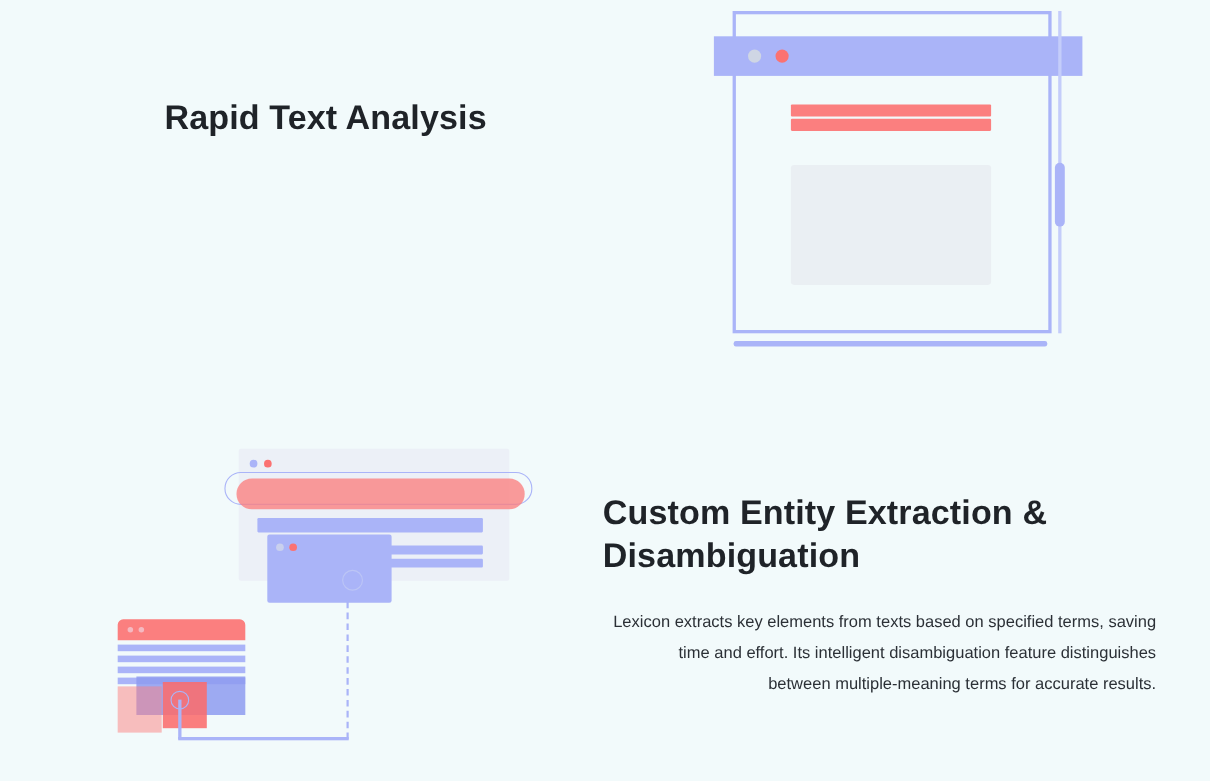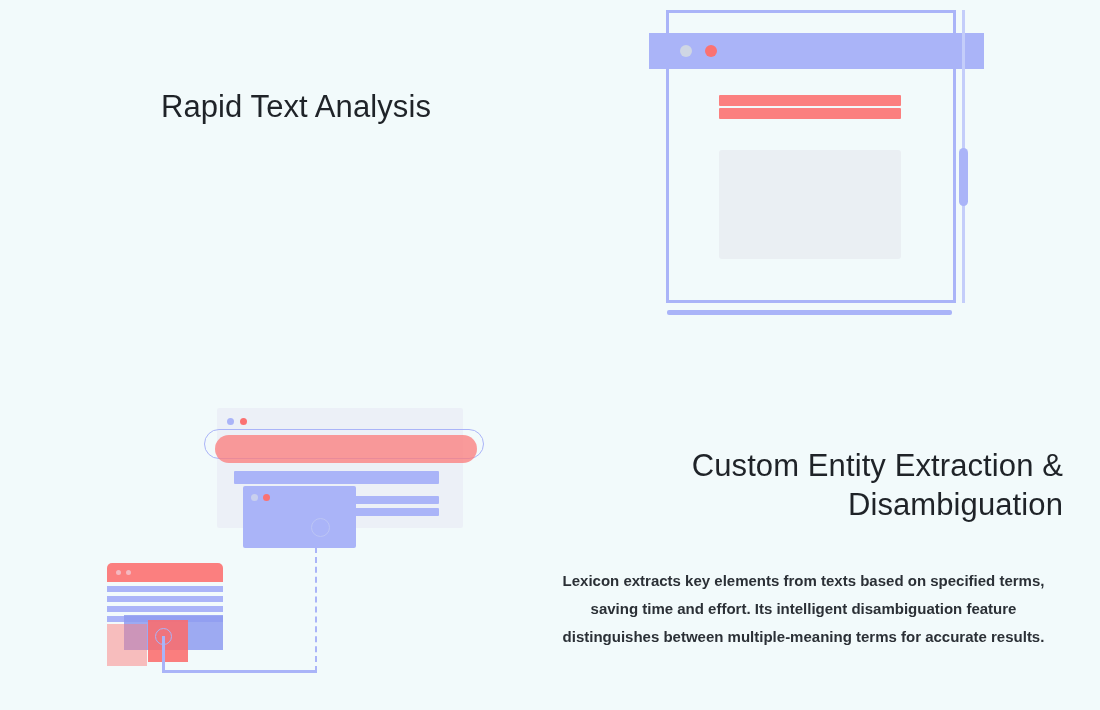--- a/index.html
+++ b/index.html
@@ -8,39 +8,39 @@
     width:1100px; height:710px;
     background:#f2fafb;
     font-family:"Liberation Sans", sans-serif;
     overflow:hidden;
   }
   .page { position:relative; width:1100px; height:710px; background:#f2fafb; }
 
   
   .feature-heading {
     font-size:31px;
-    font-weight:400;
+    font-weight:700;
     color:#1f2328;
     line-height:1.25;
     letter-spacing:0.1px;
   }
   .feature-body {
     font-size:15px;
     font-weight:400;
     color:#2b3036;
     line-height:28px;
   }
 
   #block-one { position:absolute; left:36px; top:88px; width:560px; }
   #block-one .feature-heading { text-align:center; width:520px; }
   #block-one .feature-body { margin-top:29px; width:530px; text-align:left; }
 
   #block-two { position:absolute; left:548px; top:447px; width:520px; }
-  #block-two .feature-heading { text-align:right; width:515px; }
-  #block-two .feature-body { margin-top:42px; width:495px; margin-left:8px; text-align:center;font-weight:bold; }
+  #block-two .feature-heading { text-align:left; width:515px; }
+  #block-two .feature-body { margin-top:27px; width:495px; margin-left:8px; text-align:right; }
 
   
   #illus-analysis { position:absolute; left:640px; top:0px; width:340px; height:330px; }
   .win-frame {
     position:absolute; left:26px; top:10px;
     width:290px; height:293px;
     border:3px solid #aab4f8;
     background:transparent;
   }
   .win-titlebar {

